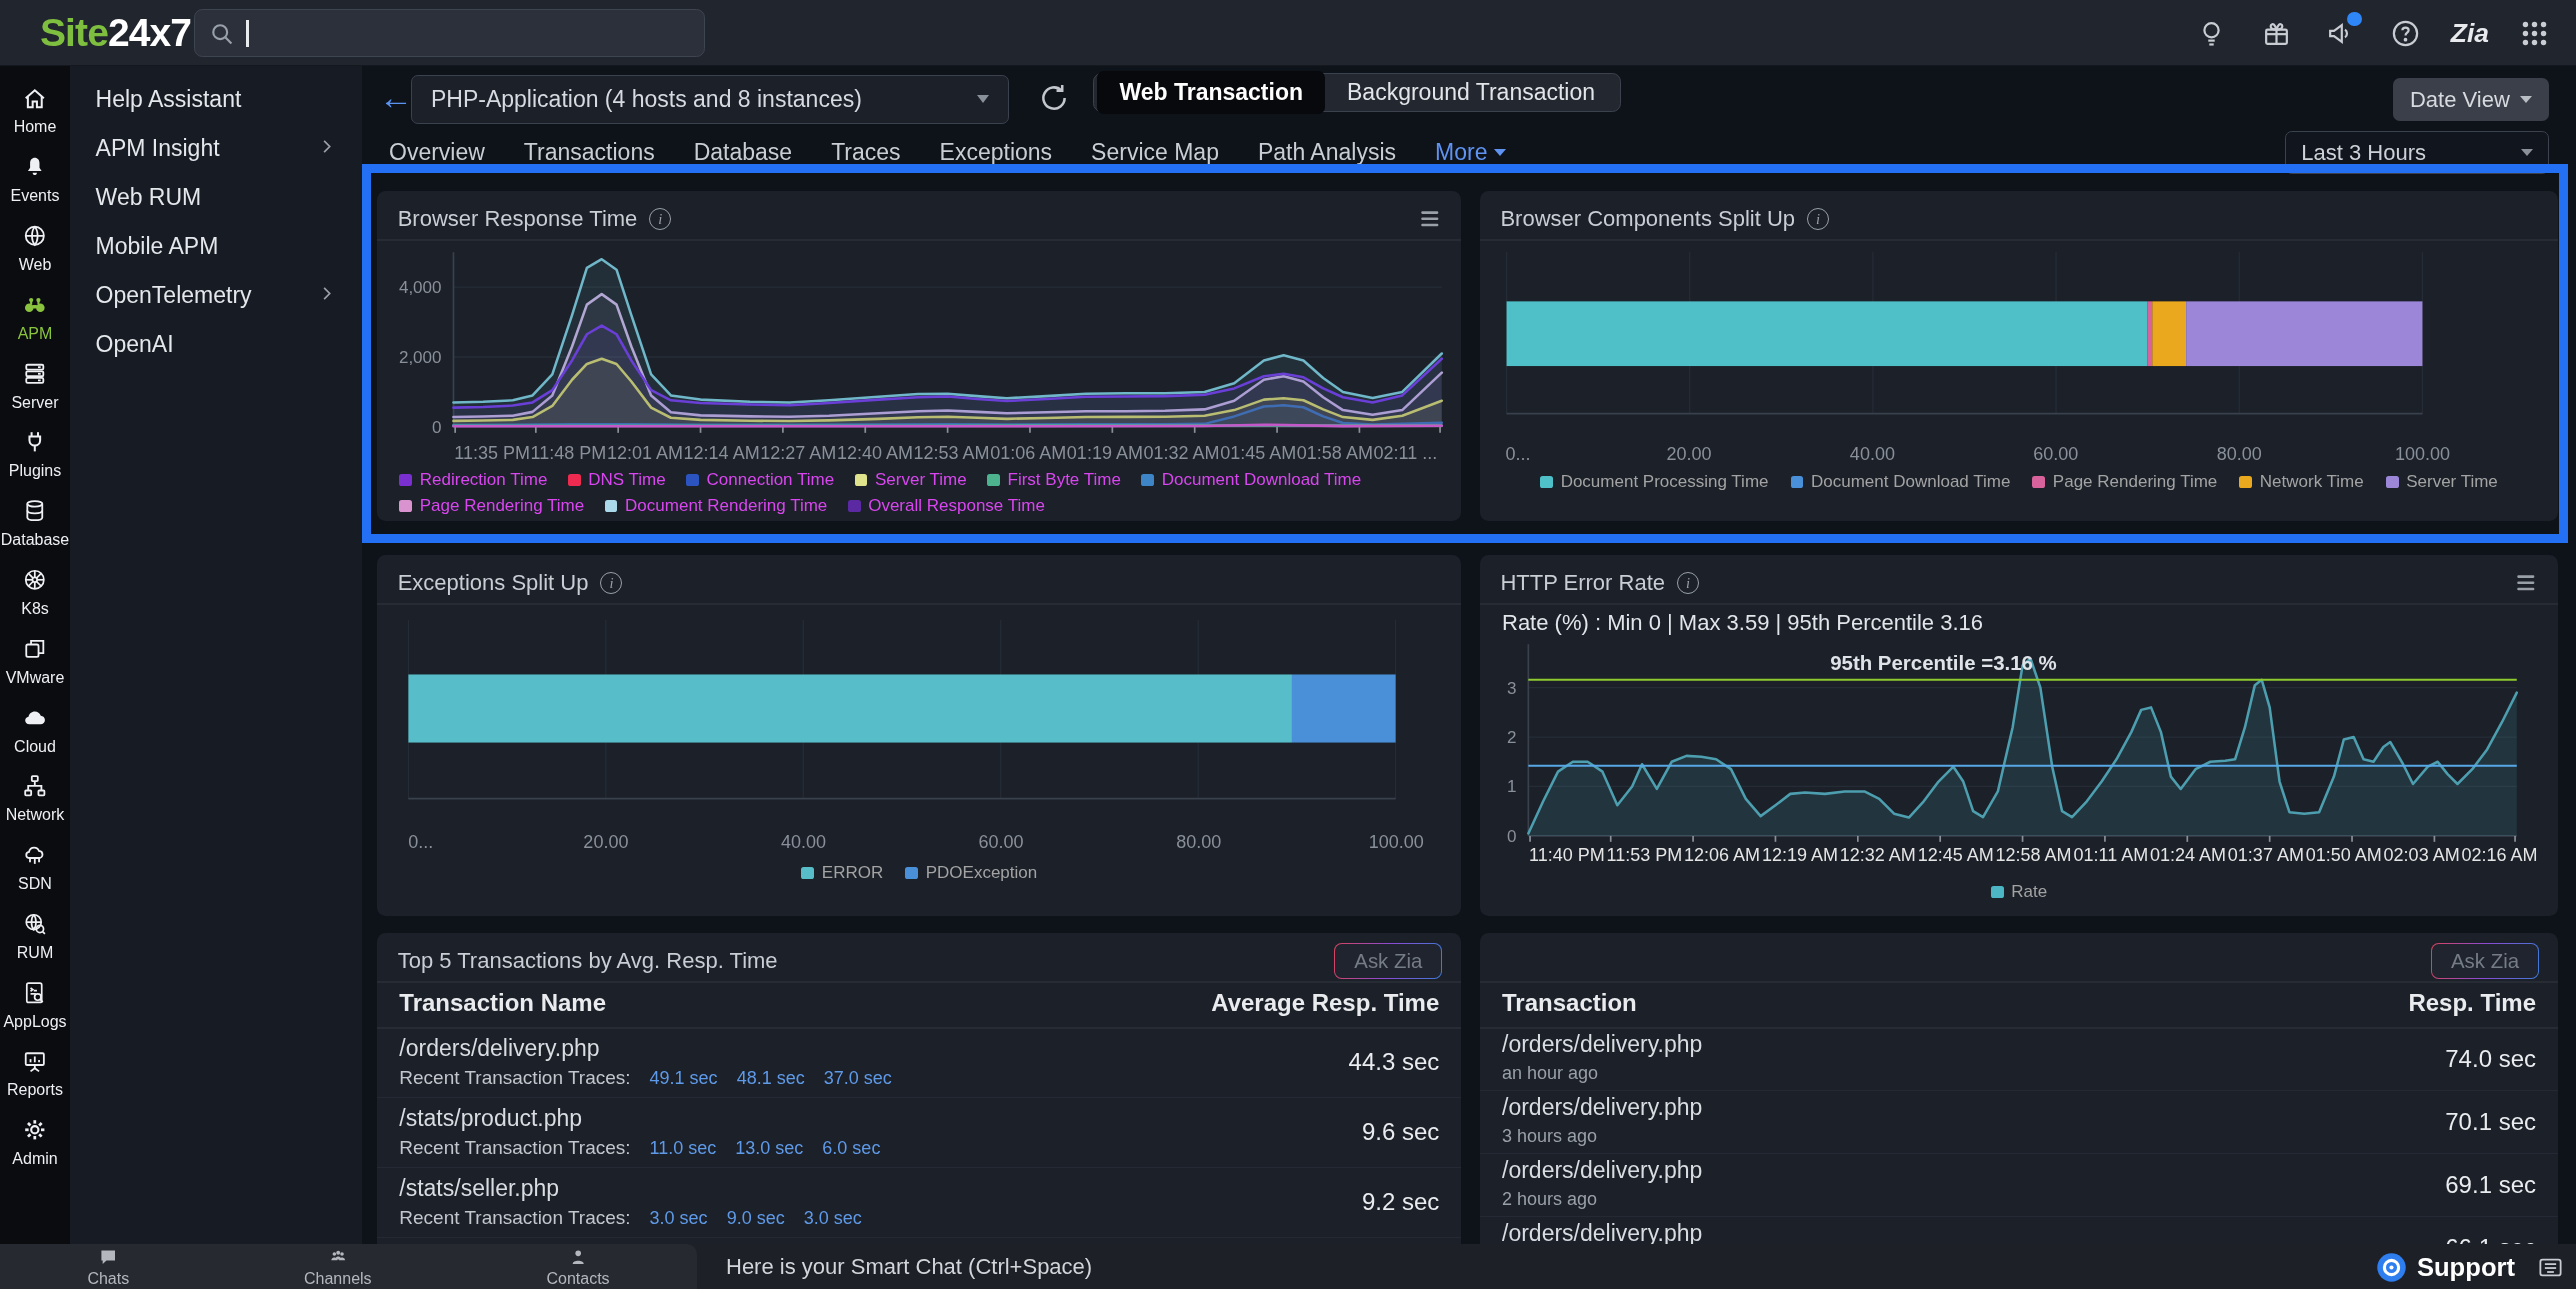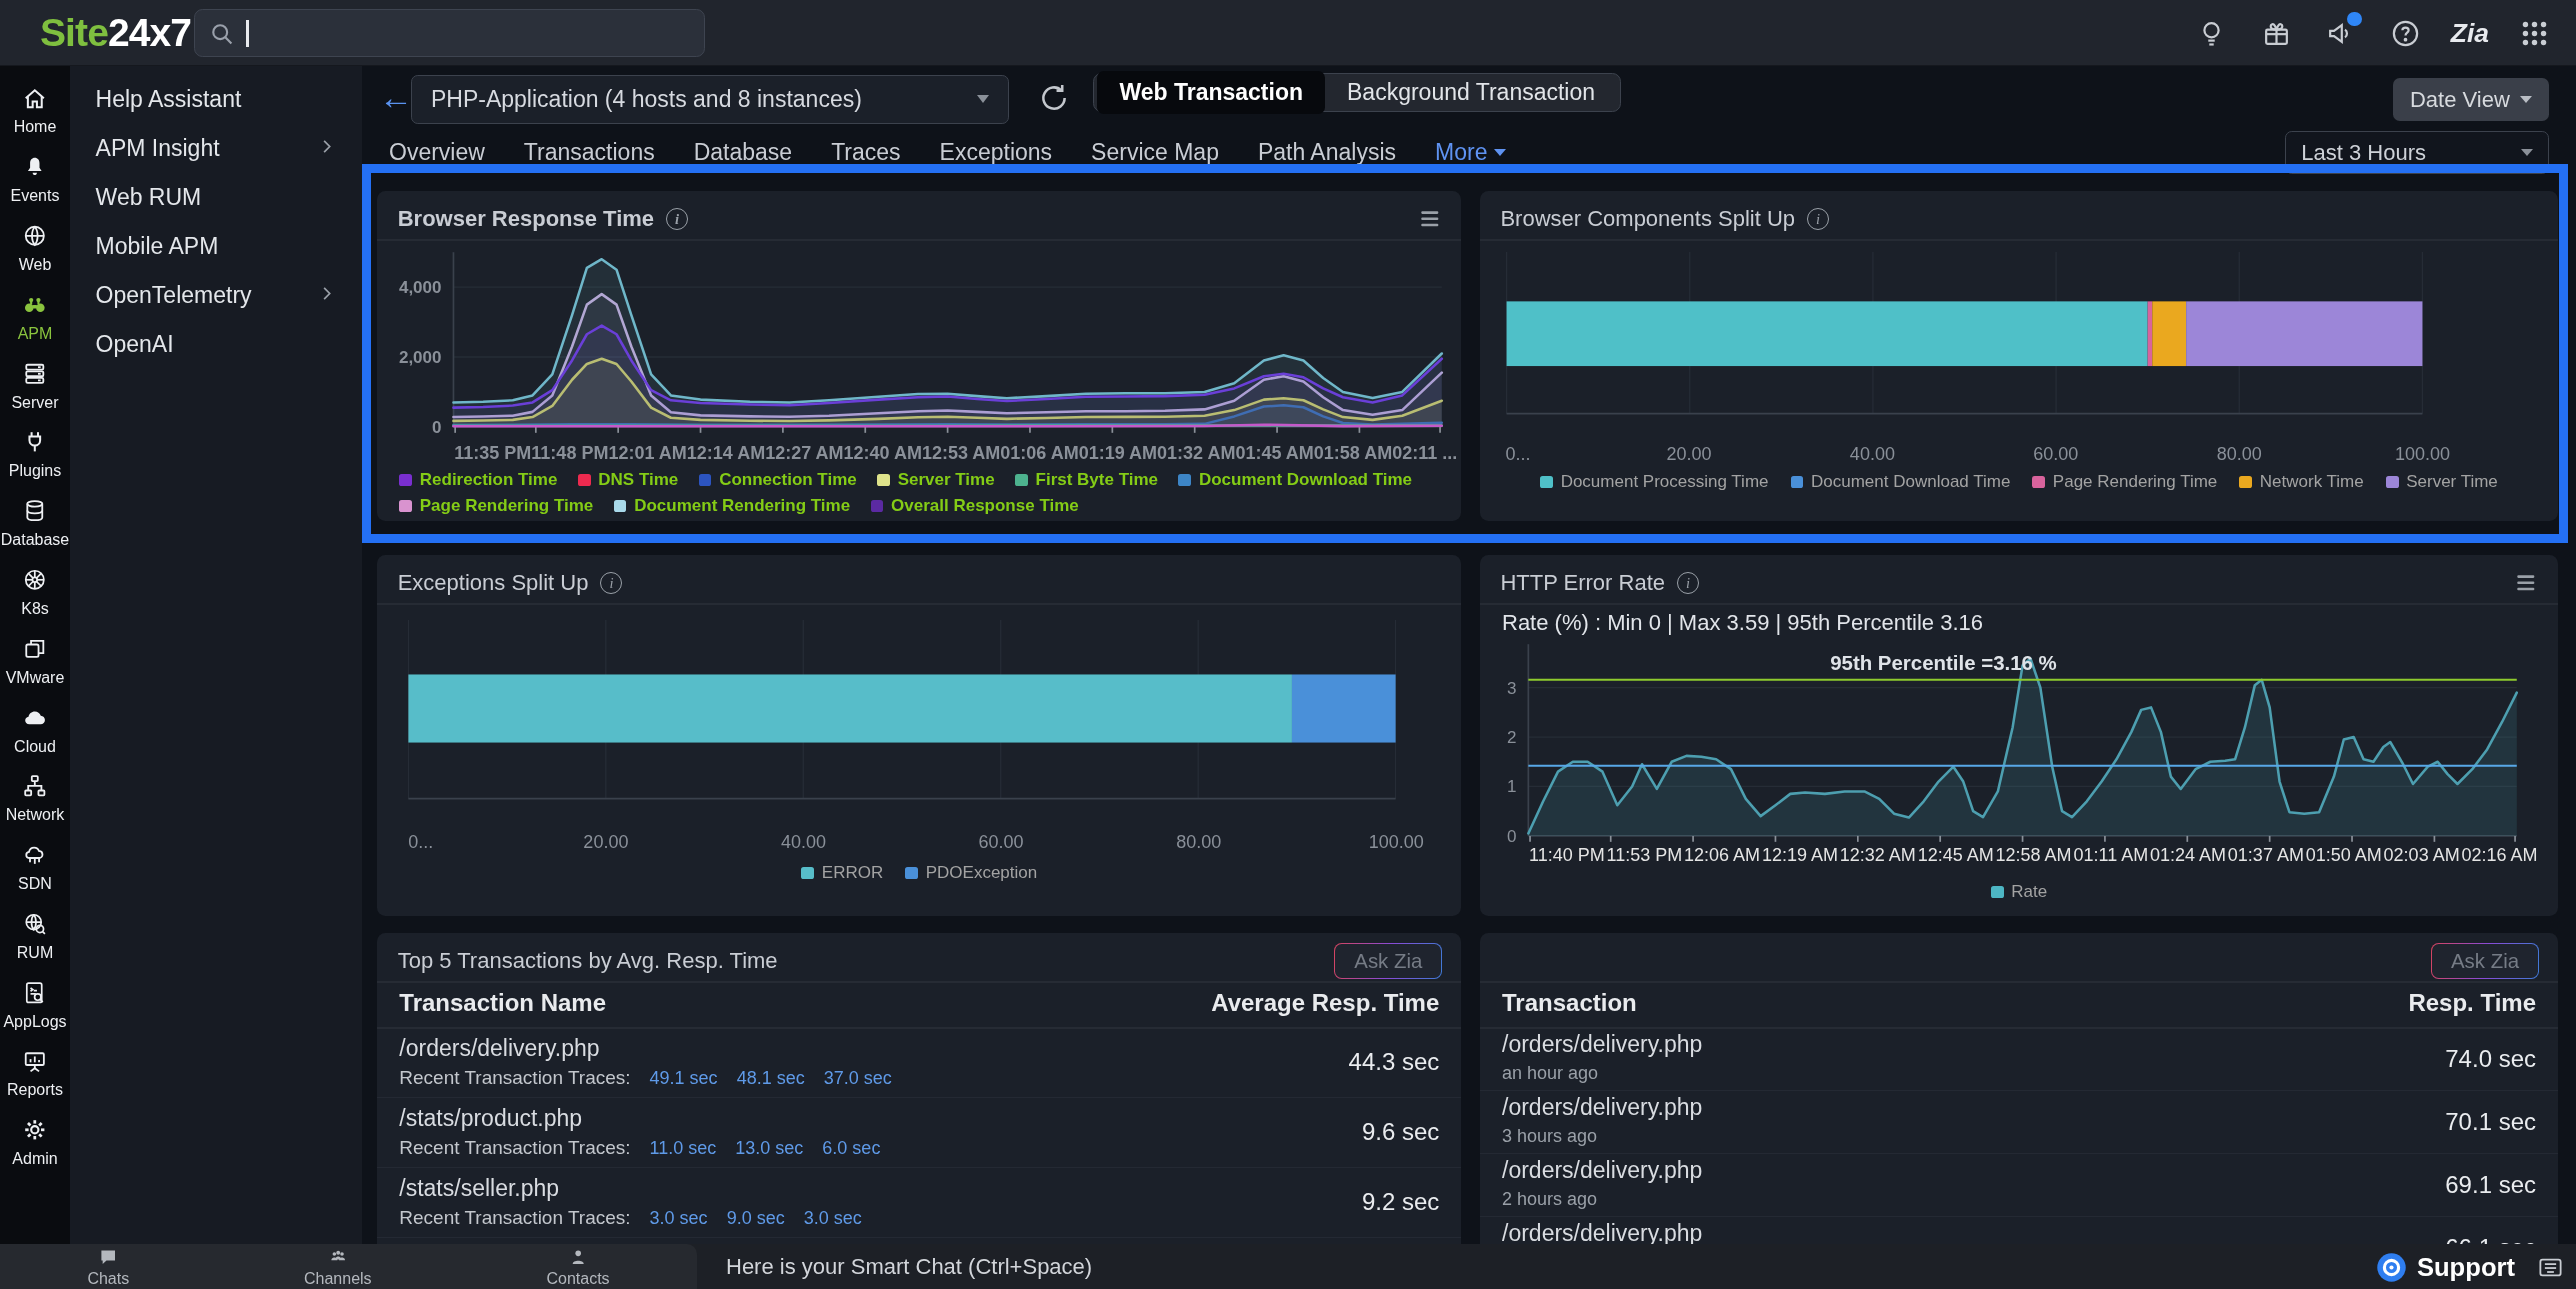--- a/index.html
+++ b/index.html
@@ -42,36 +42,36 @@
   .ntab{cursor:pointer;white-space:nowrap;}
   .ntab.more{color:#5f93f2;display:flex;align-items:center;gap:6.8px;}
   .timerange{position:absolute;right:27px;top:65px;width:264px;height:43px;border:1.7px solid #3c424d;border-radius:6.8px;color:#ced2d8;font-size:22px;display:flex;align-items:center;justify-content:space-between;padding:0 15.3px;cursor:pointer;background:#11151d;}
   .tri{width:0;height:0;border-left:6.8px solid transparent;border-right:6.8px solid transparent;border-top:8.5px solid currentColor;display:inline-block;}
   .tri.sm{border-left-width:6px;border-right-width:6px;border-top-width:7.7px;}
   .gray{color:#8a9099;}
   
   .blue-highlight{position:absolute;left:0;top:98px;width:2206px;height:379px;border:9.4px solid #2470f4;z-index:15;pointer-events:none;}
   
   .card{position:absolute;background:#1b2029;border-radius:8.5px;}
-  #card-brt{left:15.3px;top:125px;width:1084px;height:330px;font-weight:bold;}
+  #card-brt{left:15.3px;top:125px;width:1084px;height:330px;}
   #card-comp{left:1118px;top:125px;width:1078px;height:330px;}
   #card-exc{left:15.3px;top:489px;width:1084px;height:361px;}
   #card-err{left:1118px;top:489px;width:1078px;height:361px;}
   #card-txn{left:15.3px;top:867px;width:1084px;height:356px;overflow:hidden;}
   #card-tr{left:1118px;top:867px;width:1078px;height:356px;overflow:hidden;}
   .card-head{display:flex;align-items:center;gap:12px;padding:15.3px 20.4px 10.2px;color:#c9cdd4;font-size:22px;}
   .info-icon{width:22px;height:22px;border:1.7px solid #9aa0a8;border-radius:50%;color:#9aa0a8;font-size:14.5px;display:flex;align-items:center;justify-content:center;font-style:italic;font-family:"Liberation Serif",serif;}
   .info-icon::after{content:'i';}
   .hamburger{position:absolute;right:19px;top:15.3px;color:#9aa0a8;cursor:pointer;}
   .hamburger svg{width:25.6px;height:25.6px;}
   .card-div{position:absolute;left:0;right:0;top:48px;height:1.7px;background:#262b34;}
   .plot{position:absolute;}
   #brt-plot{left:10.2px;top:61px;}
   #brt-x{position:absolute;left:77px;right:24px;top:252px;display:flex;justify-content:space-between;font-size:18px;color:#8a9099;white-space:nowrap;}
-  #brt-legend{position:absolute;left:22px;right:12px;top:279px;display:flex;flex-wrap:wrap;column-gap:20.4px;row-gap:6px;font-size:17px;color:#84cc16;align-items:flex-start;}
+  #brt-legend{position:absolute;left:22px;right:12px;top:279px;display:flex;flex-wrap:wrap;column-gap:20.4px;row-gap:6px;font-size:17px;color:#d946ef;align-items:flex-start;}
   .lg{display:flex;align-items:center;gap:7.7px;cursor:pointer;white-space:nowrap;}
   .sw{width:12.8px;height:12.8px;border-radius:2.6px;flex:none;}
   #comp-plot{left:25.6px;top:61px;}
   .xabs{position:absolute;font-size:18px;color:#8a9099;height:22px;}
   #comp-x{left:25.6px;top:253px;width:917px;}
   .xabs span{position:absolute;transform:translateX(-50%);white-space:nowrap;}
   .xabs span:first-child{transform:none;}
   .legend-center{position:absolute;left:0;right:0;display:flex;justify-content:center;column-gap:22px;font-size:17px;color:#a3a3a3;align-items:center;}
   #comp-legend{top:281px;}
   #exc-plot{left:31px;top:65px;}

